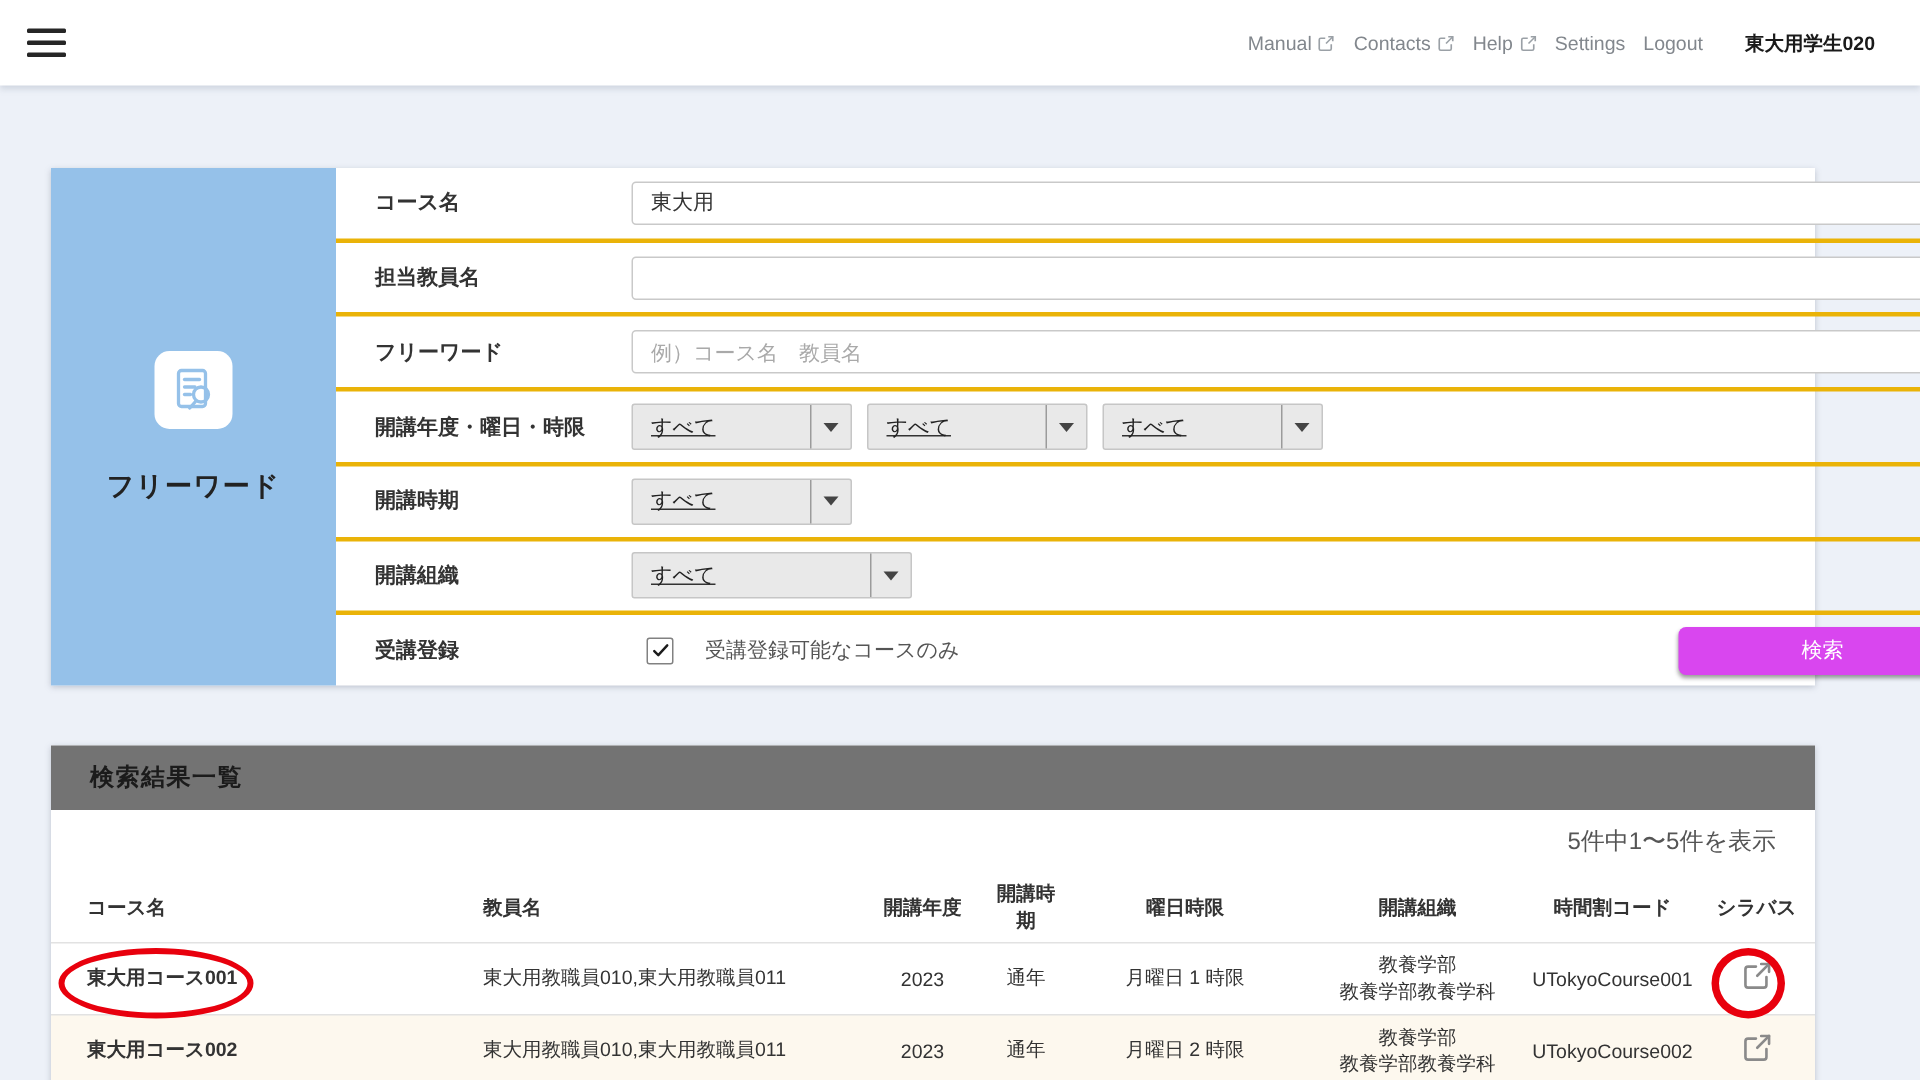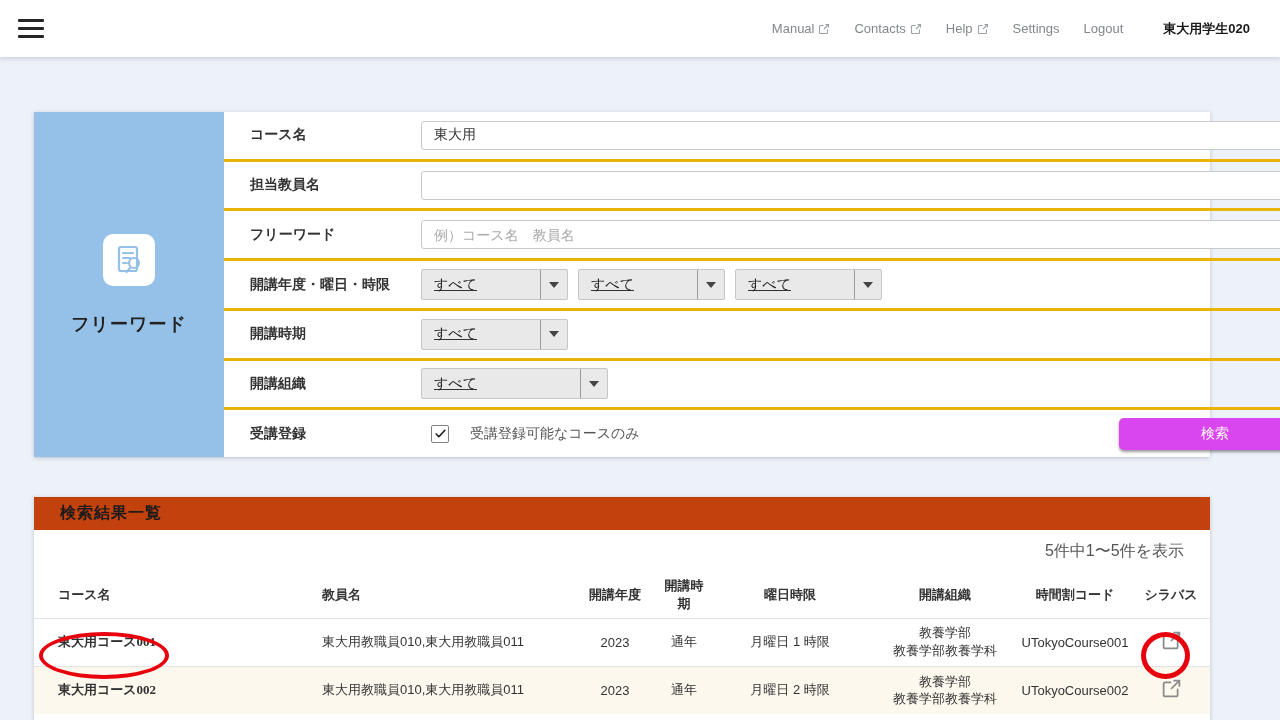--- a/index.html
+++ b/index.html
@@ -14,21 +14,21 @@
   
   .topbar {
     position: absolute; left: 0; top: 0; width: 1280px; height: 57px;
     background: #fff;
     box-shadow: 0 2px 4px rgba(120,130,150,0.25);
     display: flex; align-items: center; justify-content: space-between;
     z-index: 5;
   }
   .hamburger { margin-left: 18px; width: 26px; cursor: pointer; }
   .hamburger .bar { height: 3px; background: #262626; margin: 5px 0; border-radius: 1px; }
-  .topnav { display: flex; align-items: center; gap: 24px; padding-right: 30px; }
+  .topnav { display: flex; align-items: center; gap: 12px; padding-right: 30px; }
   .topnav .nav-link {
     font-size: 13px; color: #82878d; display: flex; align-items: center; gap: 4px;
     cursor: pointer; text-decoration: none;
   }
   .ext-ico { width: 12px; height: 12px; stroke: #9aa0a6; fill: none; stroke-width: 2.2; }
   .username { font-size: 13px; font-weight: bold; color: #1a1a1a; margin-left: 16px; }
 
   
   .panel {
     position: absolute; left: 34px; width: 1176px; background: #fff;
@@ -79,38 +79,38 @@
   .checkbox-label { margin-left: 21px; font-size: 14px; color: #555; }
   .search-btn {
     margin-left: auto; margin-right: 9px; width: 192px; height: 32px;
     background: #d946ef; color: #fff; font-size: 14px; border: none; border-radius: 5px;
     box-shadow: 0 2px 3px rgba(0,0,0,0.4); cursor: pointer;
     font-family: "Liberation Sans", "DejaVu Sans", sans-serif;
   }
 
   
   .results-header {
-    height: 33px; background: #c2410c; display: flex; align-items: center; padding-left: 26px;
+    height: 43px; background: #737373; display: flex; align-items: center; padding-left: 26px;
     font-size: 16px; font-weight: bold; color: #1b1b1b; letter-spacing: 1px;
   }
   .results-count {
     height: 42px; display: flex; align-items: center; justify-content: flex-end;
     padding-right: 26px; font-size: 16px; color: #555;
   }
   table.results { width: 100%; border-collapse: collapse; table-layout: fixed; }
   .results th {
     height: 46px; font-size: 13px; font-weight: bold; color: #333; vertical-align: middle;
     text-align: center; word-break: break-all; line-height: 1.35;
   }
   .results th.al, .results td.al { text-align: left; }
   .results th.first, .results td.first { padding-left: 24px; }
   .results td { height: 48px; font-size: 13px; color: #333; vertical-align: middle; text-align: center; }
   .results tbody tr { border-top: 1px solid #e2e2e2; }
   .results tbody tr.alt { background: #fdf8ee; }
-  .course-name { font-weight: bold; cursor: pointer; font-family: Liberation Serif, serif; }
+  .course-name { font-weight: bold; cursor: pointer; }
   .org-cell div { line-height: 1.35; }
   .syllabus-link { display: inline-flex; cursor: pointer; }
   .syllabus-link svg { width: 21px; height: 21px; stroke: #8a8a8a; fill: none; stroke-width: 2; stroke-linecap: round; stroke-linejoin: round; }
 
   
   .annot { position: absolute; border-radius: 50%; z-index: 20; pointer-events: none; }
   .annot-ellipse { left: 39px; top: 632px; width: 130px; height: 47px; border: 4px solid #e8000d; }
   .annot-circle { left: 1141px; top: 632px; width: 49px; height: 47px; border: 5px solid #e8000d; }
 </style>
 </head>

